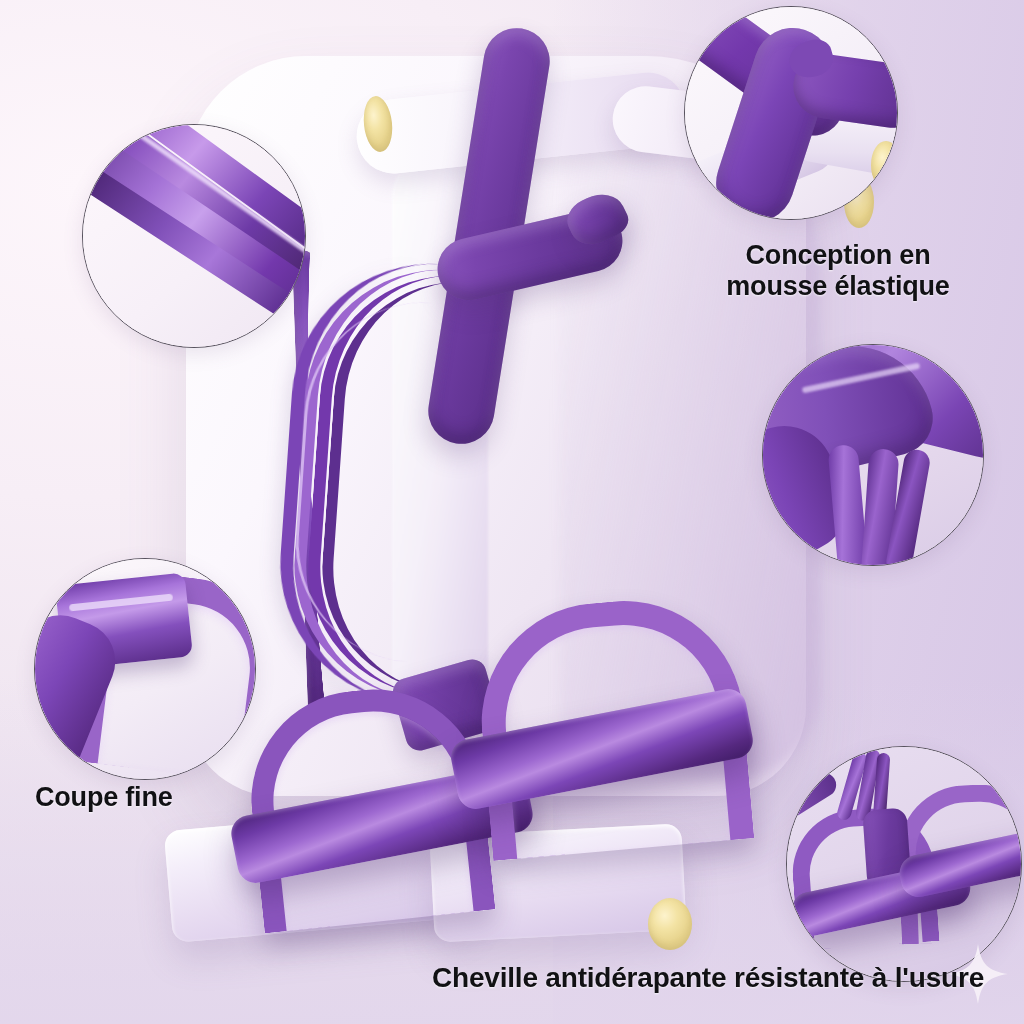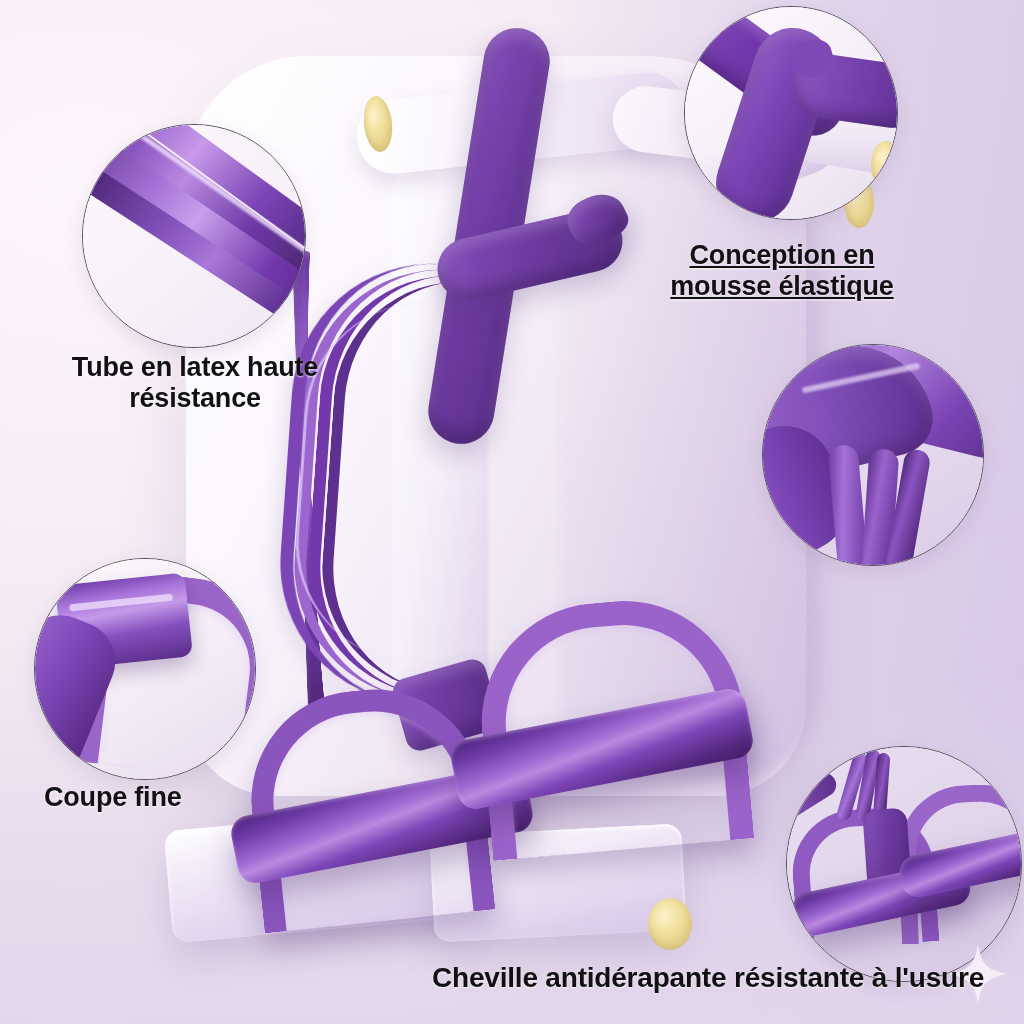--- a/index.html
+++ b/index.html
@@ -185,22 +185,20 @@
       <div style="position:absolute;left:-54px;top:48px;width:330px;height:34px;transform:rotate(36deg);
           border-radius:999px;background:linear-gradient(96deg,#4f2578 0%,#8b55c1 28%,#b98ae0 46%,#6d3aa6 70%,#42205f 100%);"></div>
       <div style="position:absolute;left:-40px;top:86px;width:330px;height:30px;transform:rotate(34deg);
           border-radius:999px;background:linear-gradient(96deg,#5d2f8f 0%,#a472d6 30%,#c8a0ec 46%,#7338ac 72%,#4b2378 100%);"></div>
       <div style="position:absolute;left:-30px;top:124px;width:330px;height:26px;transform:rotate(33deg);
           border-radius:999px;background:linear-gradient(96deg,#46206d 0%,#8050b8 30%,#a877d9 48%,#5e2f92 74%,#381a57 100%);"></div>
       <div style="position:absolute;left:10px;top:62px;width:250px;height:5px;transform:rotate(35deg);
           border-radius:999px;background:rgba(236,218,250,.85);filter:blur(.8px);"></div>
     </div>
   </div>
-  <div class="callout-label" style="left:40px;top:352px;width:310px;font-size:27px;">Tube en latex haute
-résistance</div>
 
   <div class="callout" style="left:684px;top:6px;width:212px;height:212px;">
     <div class="inner" style="background:linear-gradient(140deg,#fdfafd 0%,#f4eef7 60%,#e8ddee 100%);">
       <div style="position:absolute;left:-6px;top:132px;width:160px;height:54px;border-radius:999px;
           transform:rotate(-22deg);background:linear-gradient(170deg,#f6f2fa 0%,#e6dcef 60%,#d3c4e3 100%);"></div>
       <div style="position:absolute;left:104px;top:112px;width:150px;height:52px;border-radius:999px;
           transform:rotate(10deg);background:linear-gradient(170deg,#f8f4fb 0%,#e9e0f1 60%,#d6c9e6 100%);"></div>
       <div style="position:absolute;left:-28px;top:26px;width:200px;height:62px;border-radius:999px;
           transform:rotate(36deg);background:linear-gradient(100deg,#8a55bd 0%,#7338ac 40%,#5b2f8a 100%);
           box-shadow:inset 0 -8px 14px rgba(40,16,66,.34), inset 0 6px 10px rgba(196,160,228,.35);"></div>
@@ -208,21 +206,21 @@
           transform:rotate(18deg);background:linear-gradient(100deg,#9460c5 0%,#7b45b6 40%,#5e2f92 100%);
           box-shadow:inset 0 -8px 16px rgba(40,16,66,.36), inset 0 6px 12px rgba(200,166,232,.34);"></div>
       <div style="position:absolute;left:108px;top:52px;width:132px;height:64px;border-radius:999px;
           transform:rotate(8deg);background:linear-gradient(100deg,#8d58c0 0%,#7640ae 45%,#5a2d89 100%);
           box-shadow:inset 0 -7px 13px rgba(40,16,66,.34);"></div>
       <div style="position:absolute;left:104px;top:34px;width:44px;height:36px;border-radius:50% 40% 45% 50%;
           transform:rotate(-16deg);background:#7d49b4;"></div>
       <div class="yellow-cap" style="left:186px;top:134px;width:30px;height:48px;"></div>
     </div>
   </div>
-  <div class="callout-label" style="left:632px;top:240px;width:300px;font-size:27px;text-decoration:underline;">Conception en
+  <div class="callout-label" style="left:688px;top:240px;width:300px;font-size:27px;">Conception en
 mousse élastique</div>
 
   <div class="callout" style="left:762px;top:344px;width:220px;height:220px;">
     <div class="inner" style="background:linear-gradient(150deg,#efe6f4 0%,#e4d7ec 60%,#d9cbe6 100%);">
       <div style="position:absolute;left:60px;top:-30px;width:230px;height:130px;border-radius:60px;
           transform:rotate(14deg);background:linear-gradient(120deg,#8153bb 0%,#b185de 30%,#7a45b4 62%,#4e2679 100%);"></div>
       <div style="position:absolute;left:-34px;top:6px;width:200px;height:120px;border-radius:90px 90px 40px 40px;
           transform:rotate(-14deg);background:linear-gradient(100deg,#9a66c9 0%,#8050b8 48%,#5e2f92 100%);
           box-shadow:inset 0 -10px 18px rgba(40,16,66,.32), inset 0 8px 14px rgba(200,166,232,.32);"></div>
       <div style="position:absolute;left:-40px;top:84px;width:120px;height:130px;border-radius:50px;
@@ -247,21 +245,21 @@
           transform:rotate(-6deg);
           background:linear-gradient(175deg,#6d3aa6 0%,#a774da 22%,#c49ae9 40%,#8450bd 64%,#5a2d89 100%);
           box-shadow:0 10px 18px rgba(70,38,106,.28);"></div>
       <div style="position:absolute;left:-32px;top:56px;width:96px;height:170px;border-radius:40px;
           transform:rotate(22deg);
           background:linear-gradient(100deg,#9a64cd 0%,#7c46b7 46%,#55287f 100%);"></div>
       <div style="position:absolute;left:34px;top:40px;width:104px;height:7px;border-radius:999px;
           transform:rotate(-6deg);background:rgba(236,220,250,.8);filter:blur(.7px);"></div>
     </div>
   </div>
-  <div class="callout-label" style="left:44px;top:782px;width:250px;font-size:27px;text-align:left;">Coupe fine</div>
+  <div class="callout-label" style="left:35px;top:782px;width:250px;font-size:27px;text-align:left;">Coupe fine</div>
 
   <div class="callout" style="left:786px;top:746px;width:234px;height:234px;">
     <div class="inner" style="background:linear-gradient(150deg,#e9dff1 0%,#e0d3ea 60%,#d5c6e4 100%);">
       <div style="position:absolute;left:-10px;top:36px;width:62px;height:24px;border-radius:999px;
           transform:rotate(-32deg);background:linear-gradient(100deg,#8a55bd,#5b2f8a);"></div>
       <div style="position:absolute;left:6px;top:62px;width:108px;height:120px;
           border:17px solid #8f5ac2;border-bottom:0;border-radius:64px 64px 0 0;transform:rotate(-4deg);"></div>
       <div style="position:absolute;left:112px;top:38px;width:116px;height:140px;
           border:17px solid #9965c8;border-bottom:0;border-radius:68px 68px 0 0;transform:rotate(-2deg);"></div>
       <div style="position:absolute;left:58px;top:4px;width:14px;height:70px;border-radius:999px;

